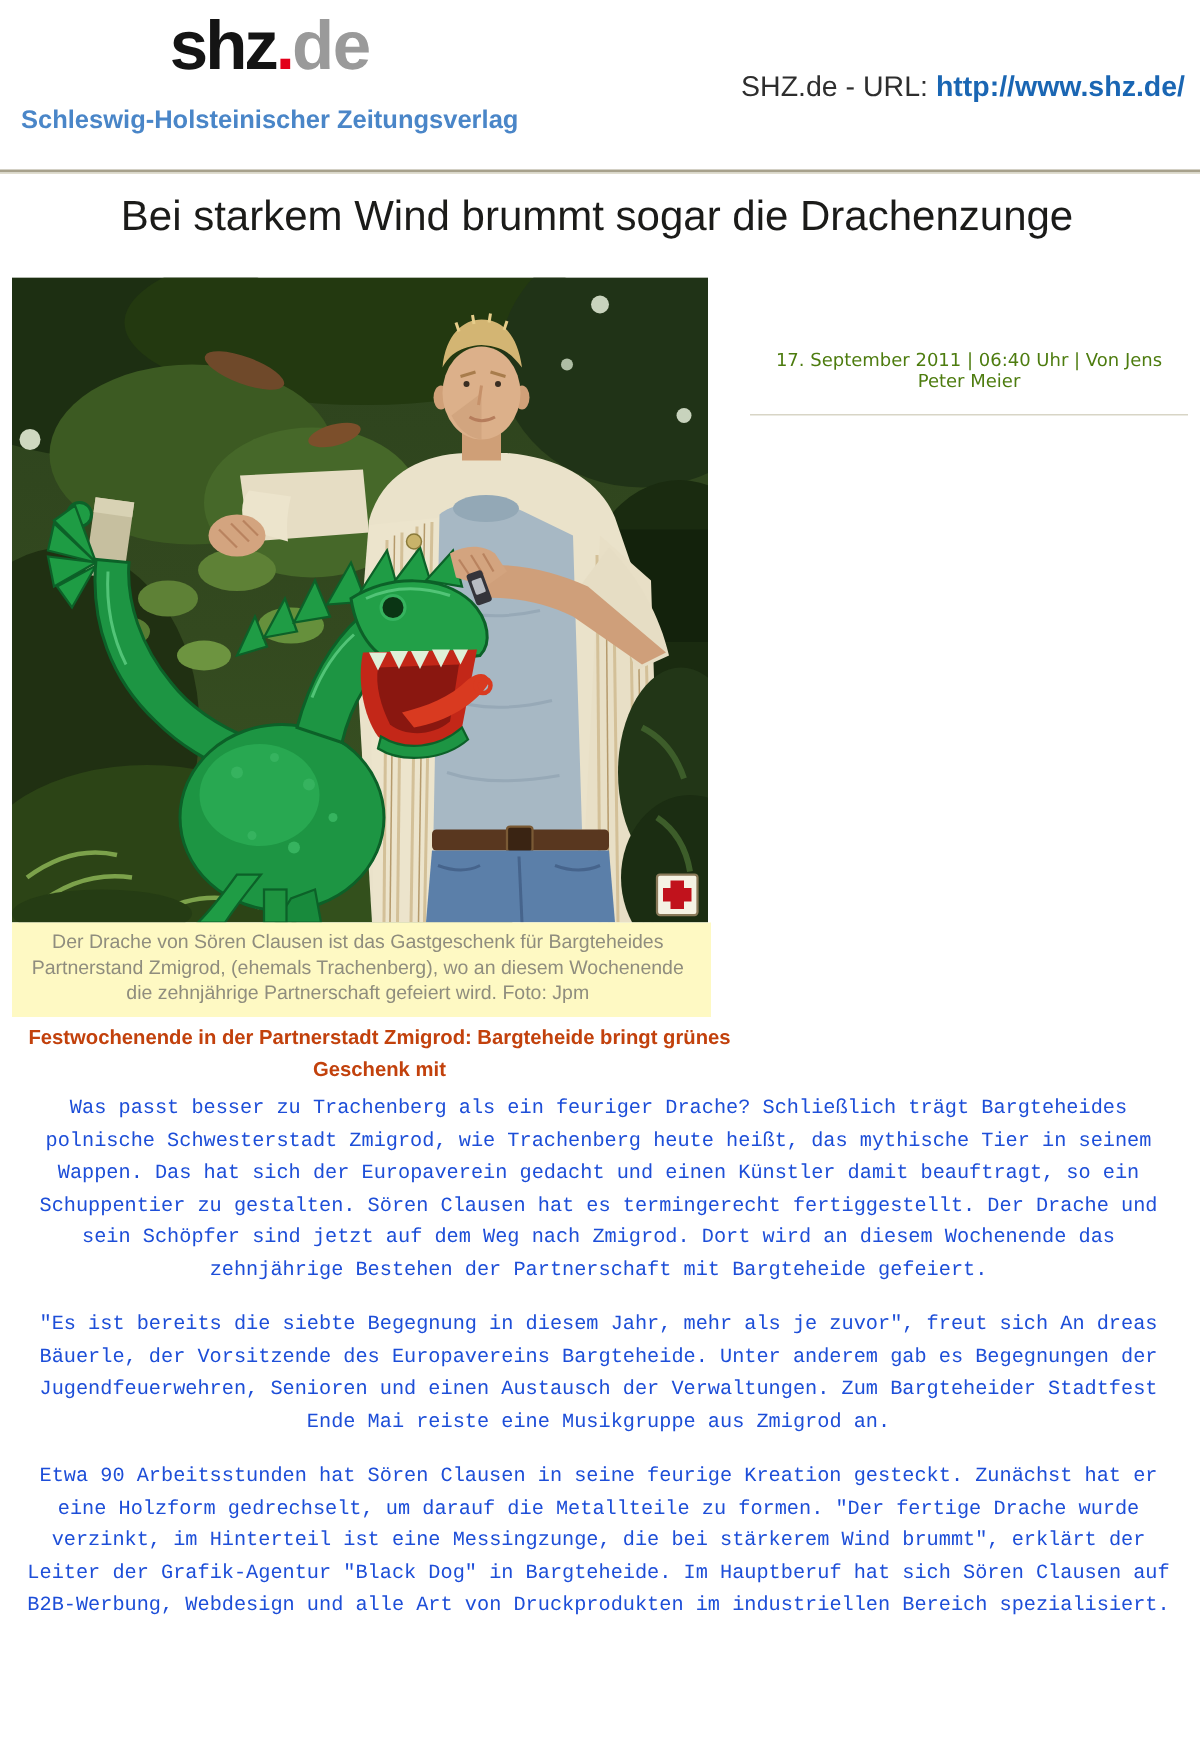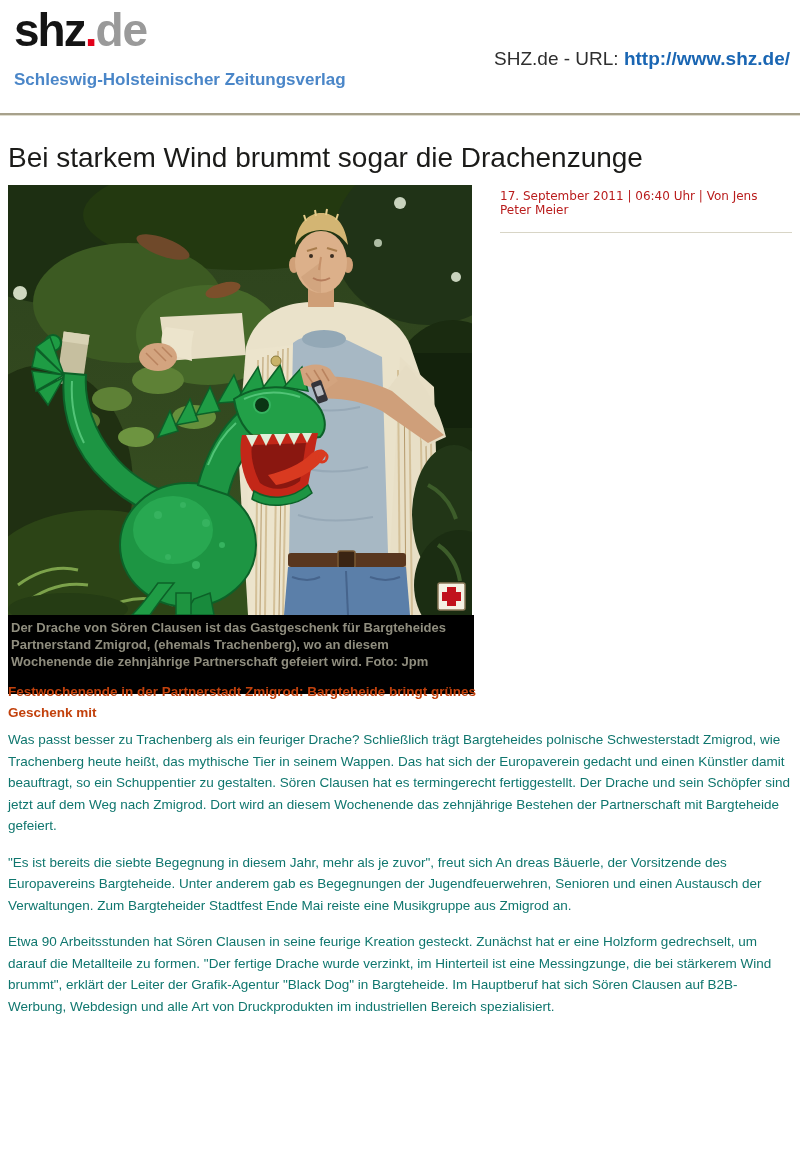--- a/index.html
+++ b/index.html
@@ -1,44 +1,44 @@
 <!DOCTYPE html>
 <html><head>
 <meta charset="utf-8">
 <style>
   * { margin:0; padding:0; box-sizing:border-box; }
   html,body { background:#ffffff; }
   #page {
     position:relative; width:800px; height:1176px; background:#ffffff;
-    font-family:"Liberation Sans", sans-serif; overflow:hidden;
+    font-family:"Liberation Sans", sans-serif; overflow:hidden;text-align:center;
   }
   
   .logo-block { position:absolute; left:14px; top:6px; }
   .logo-line { font-size:46px; line-height:48px; letter-spacing:-2px; }
   .logo-shz { font-weight:900; color:#141414; }
   .logo-dot { font-weight:900; color:#e2001a; }
   .logo-de  { font-weight:600; color:#9a9a9a; letter-spacing:-1px; }
   .tagline  { margin-top:16px; font-size:17px; font-weight:bold; color:#4a86c8; letter-spacing:0; }
   .url-line { position:absolute; top:48px; right:10px; font-size:19px; color:#2e2e2e; }
   .url-link { color:#1a66b3; font-weight:bold; text-decoration:none; }
   .rule-top   { position:absolute; left:0; top:113px; width:800px; height:2px; background:#a7a18c; }
   .rule-top2  { position:absolute; left:0; top:115px; width:800px; height:1px; background:#e0ddcf; }
   
-  .title { position:absolute; left:8px; top:142px; width:780px; font-size:28px; font-weight:400; color:#1b1b19; }
+  .title { position:absolute; left:8px; top:128px; width:780px; font-size:28px; font-weight:400; color:#1b1b19; }
   .photo-frame { position:absolute; left:8px; top:185px; width:464px; height:430px; overflow:hidden; }
   .photo-frame svg { display:block; }
   .meta { position:absolute; left:500px; top:189px; width:292px; }
-  .byline { font-family:"DejaVu Sans", sans-serif; font-size:12px; color:#b91c1c; }
+  .byline { font-family:"DejaVu Sans", sans-serif; font-size:12px; color:#4d7c0f;margin-top:44px; }
   .byline-rule { margin-top:15px; border-top:1px solid #d8d5c6; height:1px; }
-  .caption { position:absolute; left:8px; top:615px; width:466px; background:#000000;
-             padding:4px 8px 24px 3px; font-size:13px; font-weight:bold; line-height:17px; color:#8f8d7e; }
+  .caption { position:absolute; left:8px; top:615px; width:466px; background:#fef9c3;
+             padding:4px 8px 8px 3px; font-size:13px; font-weight:normal; line-height:17px; color:#8f8d7e; }
   .subheading { position:absolute; left:8px; top:681px; width:490px;
                 font-size:13.5px; font-weight:bold; line-height:21px; color:#c2410c; }
   .body-copy { position:absolute; left:8px; top:729px; width:782px; }
-  .body-copy p { font-size:13.5px; line-height:21.5px; color:#0f766e; margin:0 0 15px 0; }
+  .body-copy p { font-size:13.5px; line-height:21.5px; color:#1d4ed8; margin:0 0 15px 0;font-family:Liberation Mono, monospace; }
 </style>
 </head>
 <body>
 
 <div id="page">
 
   <div class="logo-block">
     <div class="logo-line">
       <span class="logo-shz">shz</span><span class="logo-dot">.</span><span class="logo-de">de</span>
     </div>

